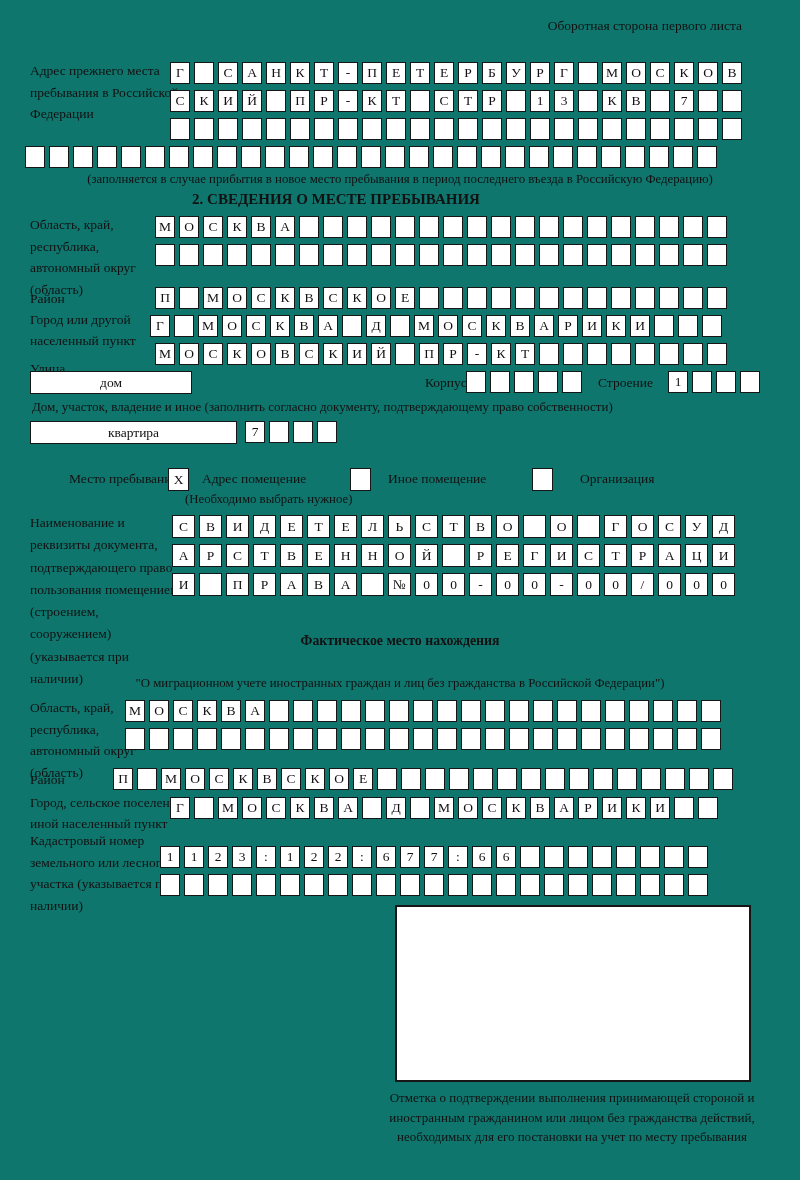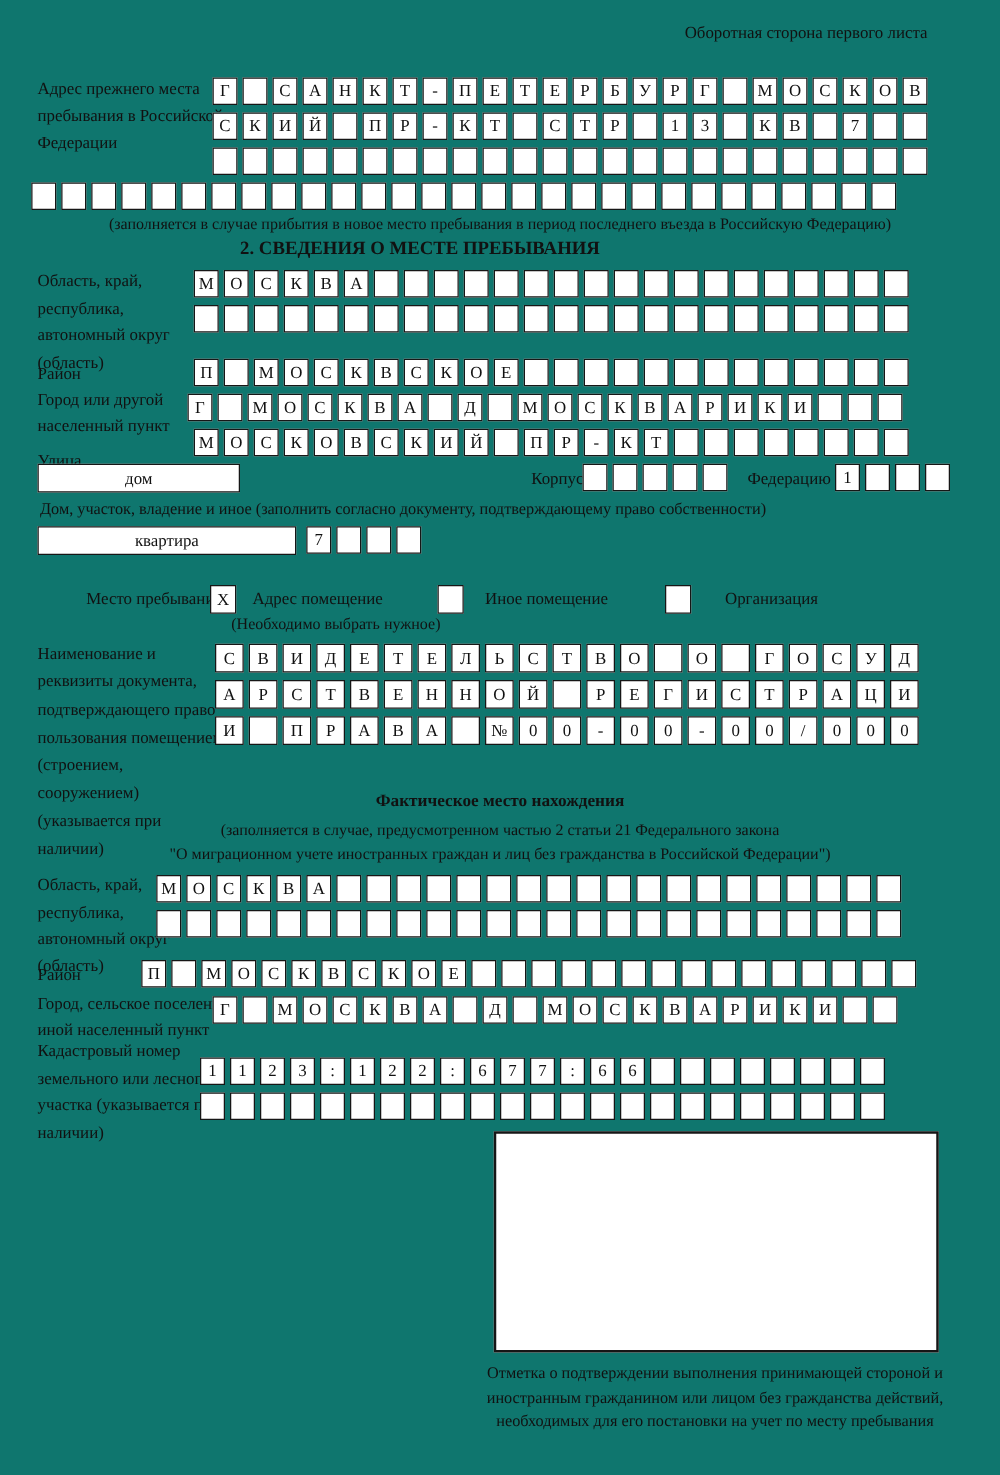--- a/index.html
+++ b/index.html
@@ -58,21 +58,21 @@
 
   <div class="abs lbl" style="left:30px;top:310px;width:145px;line-height:1.55;">Город или другой населенный пункт</div>
   <div class="abs cells" style="left:150px;top:315px;"><span class="cell">Г</span><span class="cell"></span><span class="cell">М</span><span class="cell">О</span><span class="cell">С</span><span class="cell">К</span><span class="cell">В</span><span class="cell">А</span><span class="cell"></span><span class="cell">Д</span><span class="cell"></span><span class="cell">М</span><span class="cell">О</span><span class="cell">С</span><span class="cell">К</span><span class="cell">В</span><span class="cell">А</span><span class="cell">Р</span><span class="cell">И</span><span class="cell">К</span><span class="cell">И</span><span class="cell"></span><span class="cell"></span><span class="cell"></span></div>
 
   <div class="abs lbl" style="left:30px;top:346px;margin-top:12px;">Улица</div>
   <div class="abs cells" style="left:155px;top:343px;"><span class="cell">М</span><span class="cell">О</span><span class="cell">С</span><span class="cell">К</span><span class="cell">О</span><span class="cell">В</span><span class="cell">С</span><span class="cell">К</span><span class="cell">И</span><span class="cell">Й</span><span class="cell"></span><span class="cell">П</span><span class="cell">Р</span><span class="cell">-</span><span class="cell">К</span><span class="cell">Т</span><span class="cell"></span><span class="cell"></span><span class="cell"></span><span class="cell"></span><span class="cell"></span><span class="cell"></span><span class="cell"></span><span class="cell"></span></div>
 
   <div class="abs namedbox" style="left:30px;top:371px;width:160px;">дом</div>
   <div class="abs lbl" style="left:412px;top:372px;margin-left:13px;">Корпус</div>
   <div class="abs cells" style="left:466px;top:371px;"><span class="cell"></span><span class="cell"></span><span class="cell"></span><span class="cell"></span><span class="cell"></span></div>
-  <div class="abs lbl" style="left:598px;top:372px;">Федерацию</div>
+  <div class="abs lbl" style="left:598px;top:372px;">Строение</div>
   <div class="abs cells" style="left:668px;top:371px;"><span class="cell">1</span><span class="cell"></span><span class="cell"></span><span class="cell"></span></div>
   <div class="abs caption" style="left:32px;top:399px;">Дом, участок, владение и иное (заполнить согласно документу, подтверждающему право собственности)</div>
 
   <div class="abs namedbox" style="left:30px;top:421px;width:205px;">квартира</div>
   <div class="abs cells" style="left:245px;top:421px;"><span class="cell">7</span><span class="cell"></span><span class="cell"></span><span class="cell"></span></div>
 
   <div class="abs" style="left:30px;top:468px;width:740px;height:26px;">
     <span class="abs opt-label" style="left:0;top:3px;margin-left:39px;">Место пребывания:</span>
     <span class="abs checkbox" style="left:138px;top:0;">X</span>
     <span class="abs opt-label" style="left:172px;top:3px;">Адрес помещение</span>
@@ -82,21 +82,20 @@
     <span class="abs opt-label" style="left:550px;top:3px;">Организация</span>
   </div>
   <div class="abs" style="left:185px;top:492px;font-size:12.8px;">(Необходимо выбрать нужное)</div>
 
   <div class="abs lbl" style="left:30px;top:512px;width:150px;line-height:1.65;">Наименование и реквизиты документа, подтверждающего право пользования помещением (строением, сооружением) (указывается при наличии)</div>
   <div class="abs cells wide" style="left:172px;top:515px;"><span class="cell">С</span><span class="cell">В</span><span class="cell">И</span><span class="cell">Д</span><span class="cell">Е</span><span class="cell">Т</span><span class="cell">Е</span><span class="cell">Л</span><span class="cell">Ь</span><span class="cell">С</span><span class="cell">Т</span><span class="cell">В</span><span class="cell">О</span><span class="cell"></span><span class="cell">О</span><span class="cell"></span><span class="cell">Г</span><span class="cell">О</span><span class="cell">С</span><span class="cell">У</span><span class="cell">Д</span></div>
   <div class="abs cells wide" style="left:172px;top:544px;"><span class="cell">А</span><span class="cell">Р</span><span class="cell">С</span><span class="cell">Т</span><span class="cell">В</span><span class="cell">Е</span><span class="cell">Н</span><span class="cell">Н</span><span class="cell">О</span><span class="cell">Й</span><span class="cell"></span><span class="cell">Р</span><span class="cell">Е</span><span class="cell">Г</span><span class="cell">И</span><span class="cell">С</span><span class="cell">Т</span><span class="cell">Р</span><span class="cell">А</span><span class="cell">Ц</span><span class="cell">И</span></div>
   <div class="abs cells wide" style="left:172px;top:573px;"><span class="cell">И</span><span class="cell"></span><span class="cell">П</span><span class="cell">Р</span><span class="cell">А</span><span class="cell">В</span><span class="cell">А</span><span class="cell"></span><span class="cell">№</span><span class="cell">0</span><span class="cell">0</span><span class="cell">-</span><span class="cell">0</span><span class="cell">0</span><span class="cell">-</span><span class="cell">0</span><span class="cell">0</span><span class="cell">/</span><span class="cell">0</span><span class="cell">0</span><span class="cell">0</span></div>
 
   <div class="abs subheading" style="left:0;top:633px;">Фактическое место нахождения</div>
-  <div class="abs note" style="left:0;top:657px;">(заполняется в случае, предусмотренном частью 2 статьи 21 Федерального закона</div>
   <div class="abs note" style="left:0;top:676px;">"О миграционном учете иностранных граждан и лиц без гражданства в Российской Федерации")</div>
 
   <div class="abs lbl" style="left:30px;top:697px;width:118px;line-height:1.6;">Область, край, республика, автономный округ (область)</div>
   <div class="abs cells" style="left:125px;top:700px;"><span class="cell">М</span><span class="cell">О</span><span class="cell">С</span><span class="cell">К</span><span class="cell">В</span><span class="cell">А</span><span class="cell"></span><span class="cell"></span><span class="cell"></span><span class="cell"></span><span class="cell"></span><span class="cell"></span><span class="cell"></span><span class="cell"></span><span class="cell"></span><span class="cell"></span><span class="cell"></span><span class="cell"></span><span class="cell"></span><span class="cell"></span><span class="cell"></span><span class="cell"></span><span class="cell"></span><span class="cell"></span><span class="cell"></span></div>
   <div class="abs cells" style="left:125px;top:728px;"><span class="cell"></span><span class="cell"></span><span class="cell"></span><span class="cell"></span><span class="cell"></span><span class="cell"></span><span class="cell"></span><span class="cell"></span><span class="cell"></span><span class="cell"></span><span class="cell"></span><span class="cell"></span><span class="cell"></span><span class="cell"></span><span class="cell"></span><span class="cell"></span><span class="cell"></span><span class="cell"></span><span class="cell"></span><span class="cell"></span><span class="cell"></span><span class="cell"></span><span class="cell"></span><span class="cell"></span><span class="cell"></span></div>
 
   <div class="abs lbl" style="left:30px;top:769px;">Район</div>
   <div class="abs cells" style="left:113px;top:768px;"><span class="cell">П</span><span class="cell"></span><span class="cell">М</span><span class="cell">О</span><span class="cell">С</span><span class="cell">К</span><span class="cell">В</span><span class="cell">С</span><span class="cell">К</span><span class="cell">О</span><span class="cell">Е</span><span class="cell"></span><span class="cell"></span><span class="cell"></span><span class="cell"></span><span class="cell"></span><span class="cell"></span><span class="cell"></span><span class="cell"></span><span class="cell"></span><span class="cell"></span><span class="cell"></span><span class="cell"></span><span class="cell"></span><span class="cell"></span><span class="cell"></span></div>
 
   <div class="abs lbl" style="left:30px;top:793px;width:160px;line-height:1.55;">Город, сельское поселение, иной населенный пункт</div>

